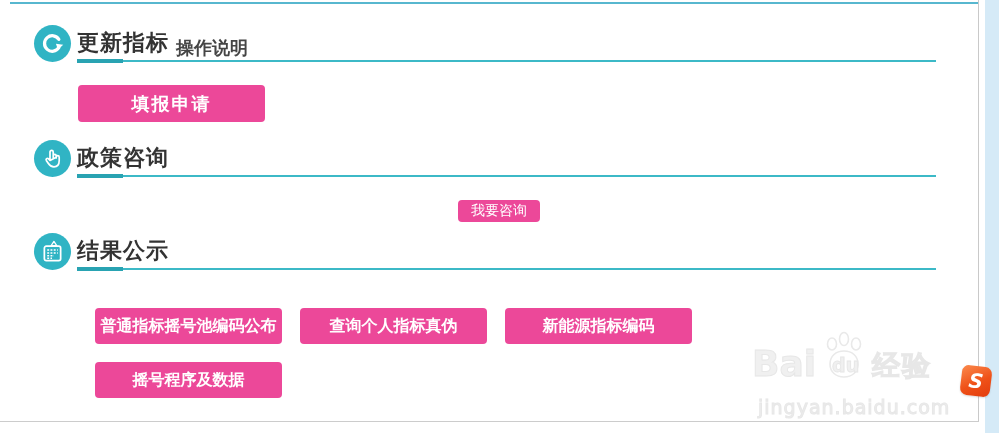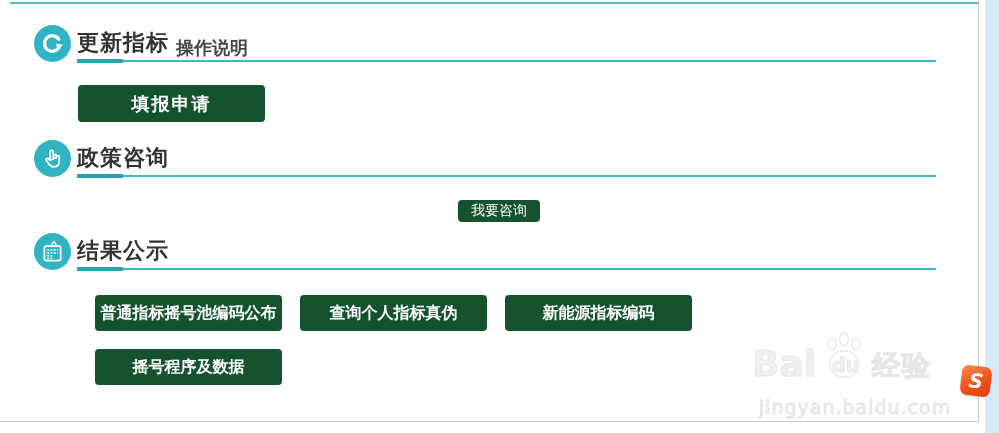--- a/index.html
+++ b/index.html
@@ -23,35 +23,35 @@
   .sec-link{
     position:absolute;font-size:18px;font-weight:bold;color:#454545;white-space:nowrap;cursor:pointer;
   }
   .underline{position:absolute;left:77px;width:859px;height:2px;background:#3cb9c7;}
   .underline::before{
     content:'';position:absolute;left:0;top:-1px;width:46px;height:4px;background:#29a3b2;
   }
 
   .btn{
     position:absolute;display:flex;align-items:center;justify-content:center;
-    background:#14532d;color:#ffffff;border:none;border-radius:4px;cursor:pointer;
+    background:#ec4899;color:#ffffff;border:none;border-radius:4px;cursor:pointer;
     font-family:inherit;
   }
   .btn-fill{left:78px;top:85px;width:187px;height:37px;font-size:18px;font-weight:bold;letter-spacing:2px;}
   .btn-consult{left:458px;top:200px;width:82px;height:22px;font-size:14px;}
   .grid{
-    position:absolute;left:95px;top:295px;width:647px;
+    position:absolute;left:95px;top:308px;width:647px;
     display:grid;grid-template-columns:187px 187px 187px;grid-auto-rows:36px;
     column-gap:43px;row-gap:11px;gap:18px;
   }
   .grid .btn{position:static;width:187px;height:36px;font-size:16px;font-weight:bold;white-space:nowrap;}
 
   .watermark{
     position:absolute;left:752px;top:330px;width:200px;color:#f0f0f0;
-    -webkit-text-stroke:1px #e7e7e7;user-select:none;text-align:center;
+    -webkit-text-stroke:1px #e7e7e7;user-select:none;
   }
   .wm-row{display:flex;align-items:flex-end;}
   .wm-bai{font-size:36px;font-weight:bold;line-height:1;}
   .wm-paw-wrap{position:relative;width:52px;height:52px;margin:0 2px;}
   .wm-du{position:absolute;left:14px;top:24px;font-size:19px;font-weight:bold;}
   .wm-cn{font-size:28px;font-weight:bold;line-height:1.1;letter-spacing:2px;}
   .wm-url{font-size:19px;letter-spacing:1px;margin-top:14px;margin-left:6px;color:#ececec;}
 
   .badge-s{
     position:absolute;left:961px;top:366px;width:30px;height:30px;border-radius:7px;

